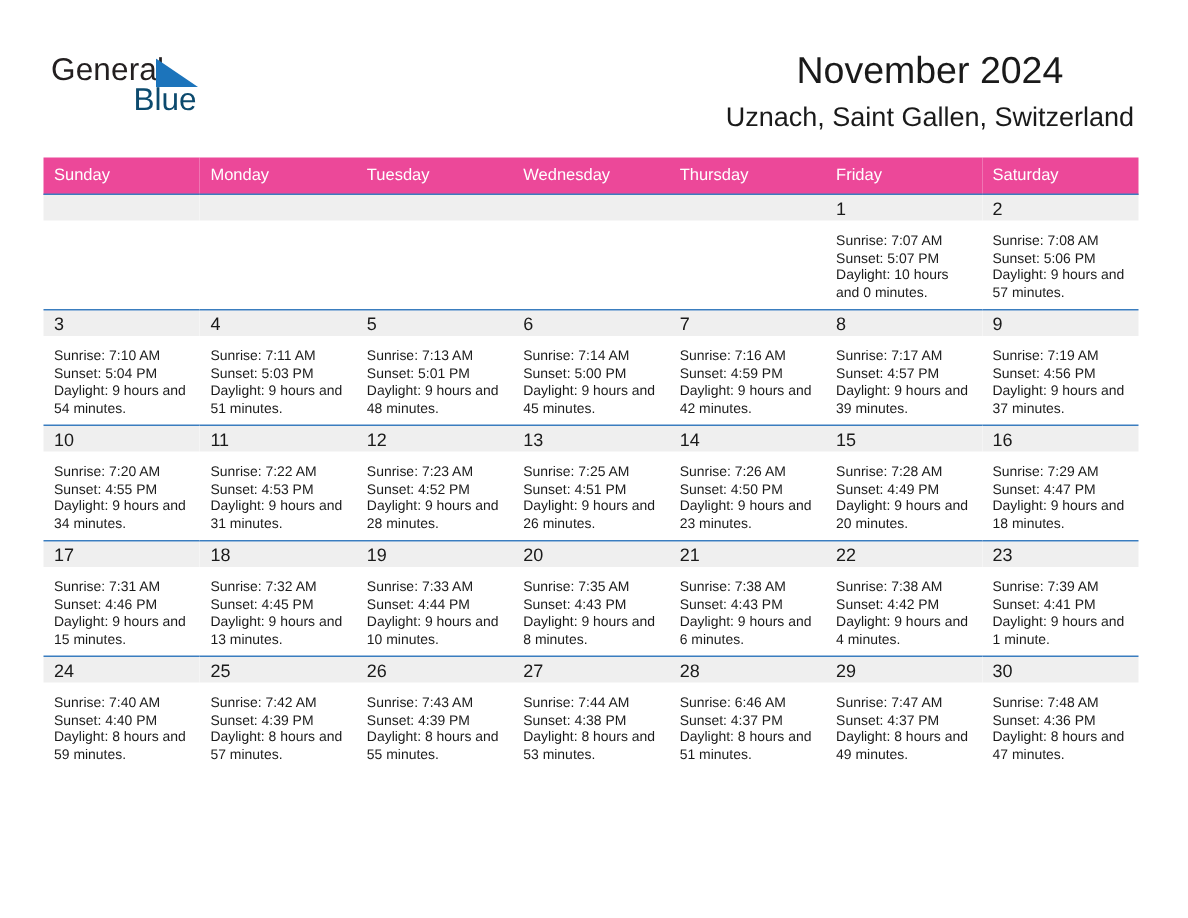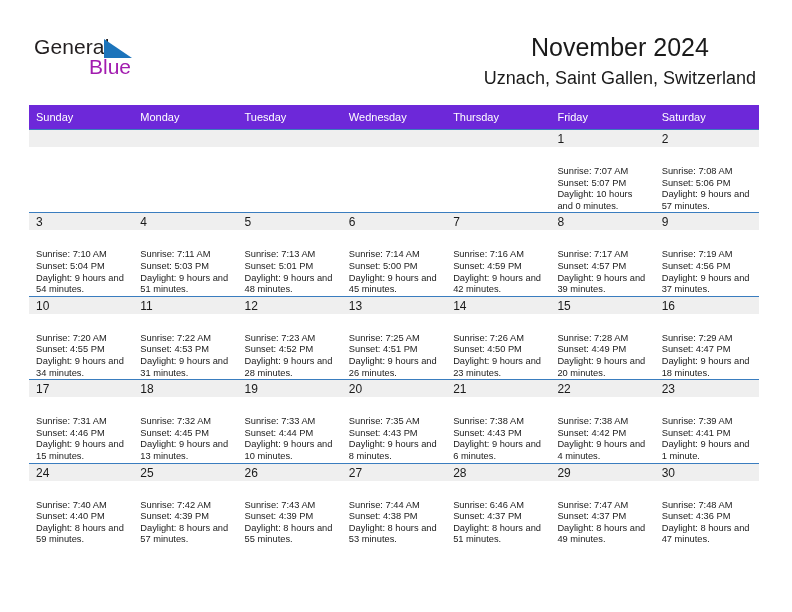--- a/index.html
+++ b/index.html
@@ -52,21 +52,21 @@
     left: 70px;
     top: 3px;
     width: 28px;
     height: 19px;
   }
   .brand-blue {
     position: absolute;
     left: 55px;
     top: 20px;
     font-size: 21px;
-    color: #a21caf;
+    color: #0c4a6e;
     line-height: 22px;
   }
 
   .title-block {
     position: absolute;
     right: 36px;
     top: 32px;
     text-align: center;
   }
   .cal-title {
@@ -89,21 +89,21 @@
     position: absolute;
     left: 29px;
     top: 105px;
     width: 730px;
     border-collapse: collapse;
     table-layout: fixed;
   }
   .calendar col { width: 104.28px; }
 
   .calendar thead th {
-    background: #6d28d9;
+    background: #ec4899;
     color: #ffffff;
     font-size: 11px;
     font-weight: normal;
     text-align: left;
     padding: 5px 0 6px 7px;
     height: 13px;
     border: none;
   }
 
   .calendar tbody td {
@@ -122,21 +122,21 @@
     height: 17px;
     padding: 2px 0 1px 7px;
     font-size: 12px;
     color: #1a1a1a;
     line-height: 15px;
     box-sizing: border-box;
   }
   .daynum-band.blank { color: transparent; }
 
   .cell-body {
-    padding: 19px 5px 0 7px;
+    padding: 8px 5px 0 7px;
     font-size: 9.3px;
     line-height: 11.6px;
     color: #1a1a1a;
   }
   .cell-body div { white-space: nowrap; }
   .cell-body .daylight-wrap { white-space: normal; }
 </style>
 </head>
 <body>
 

